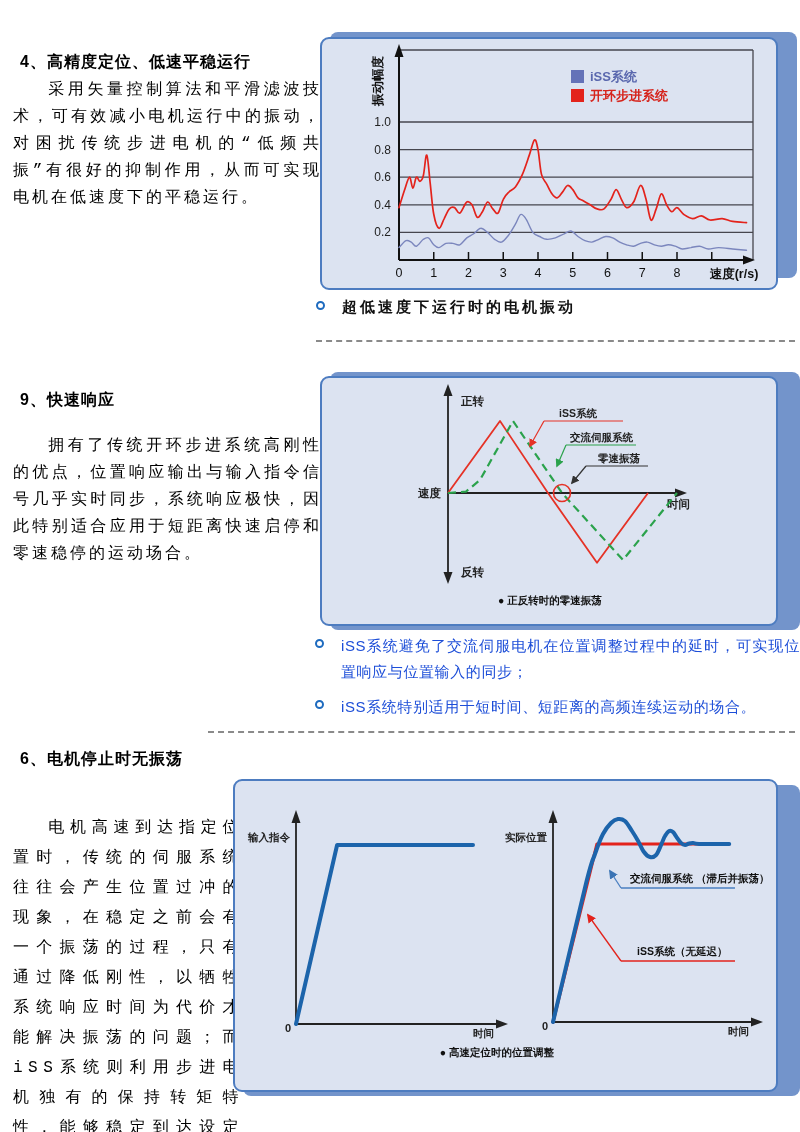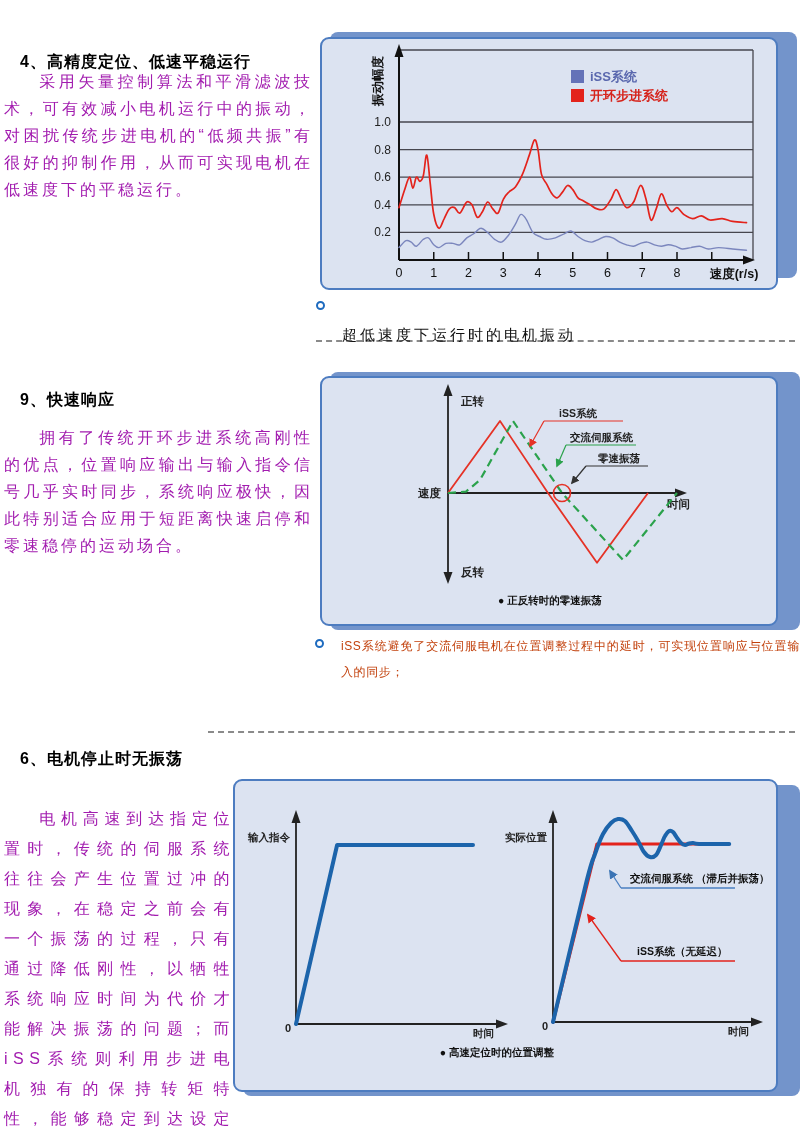--- a/index.html
+++ b/index.html
@@ -6,47 +6,47 @@
   body{
     width:800px;height:1132px;position:relative;background:#ffffff;
     font-family:"Liberation Sans","DejaVu Sans",sans-serif;color:#1a1a1a;
     overflow:hidden;
   }
   *{box-sizing:border-box;}
   .sec-title{position:absolute;margin:16px;font-size:16px;font-weight:bold;letter-spacing:1px;color:#000;white-space:nowrap;}
   .t4{left:4px;top:36px;}
   .t5{left:4px;top:374px;}
   .t6{left:4px;top:733px;text-align:center;}
-  .body-text{position:absolute;margin:0;font-size:16px;line-height:27px;letter-spacing:3px;text-align:justify;text-indent:2.2em;color:#a21caf;}
+  .body-text{position:absolute;margin:9px;font-size:16px;line-height:27px;letter-spacing:3px;text-align:justify;text-indent:2.2em;color:#000000;font-family:Liberation Mono, monospace;}
   .b4{left:4px;top:68px;width:309px;}
   .b5{left:4px;top:424px;width:309px;}
   .b6{left:4px;top:804px;width:231px;line-height:30px;letter-spacing:5.5px;}
   .strip{position:absolute;background:#7394cb;border-radius:8px;z-index:1;}
   .s1{left:330px;top:32px;width:467px;height:246px;}
   .s2{left:330px;top:372px;width:470px;height:258px;}
   .s3{left:243px;top:785px;width:557px;height:311px;}
   .panel{position:absolute;background:#dce3f1;border:2px solid #4d7cc0;border-radius:9px;z-index:2;}
   .p1{left:320px;top:37px;width:458px;height:253px;}
   .p2{left:320px;top:376px;width:458px;height:250px;}
   .p3{left:233px;top:779px;width:545px;height:313px;}
   svg.chart{position:absolute;z-index:3;}
   #chart1{left:320px;top:38px;}
   #chart2{left:320px;top:376px;}
   #chart3{left:233px;top:779px;}
   svg text{font-family:"Liberation Sans","DejaVu Sans",sans-serif;}
   .cap-row{position:absolute;display:flex;align-items:flex-start;z-index:4;}
   .c1{left:316px;top:298px;width:474px;}
   .ring{width:9px;height:9px;border:2.5px solid #1e6bbf;border-radius:50%;flex:none;background:transparent;}
   .c1 .ring{margin-top:3px;}
-  .cap-text{margin-left:17px;font-size:15px;font-weight:400;letter-spacing:3px;color:#111;margin-top:28px;}
+  .cap-text{margin-left:17px;font-size:15px;font-weight:700;letter-spacing:3px;color:#111;}
   .dash{position:absolute;border-top:2px dashed #8a8a8a;z-index:0;}
   .d1{left:316px;top:340px;width:479px;}
   .d2{left:208px;top:731px;width:587px;}
   .bullets{position:absolute;left:314px;top:633px;width:486px;z-index:4;}
-  .bullet{position:relative;padding-left:27px;margin-bottom:9px;font-size:12px;line-height:26px;letter-spacing:0.6px;color:#c2410c;text-align:justify;}
+  .bullet{position:relative;padding-left:27px;margin-bottom:9px;font-size:15px;line-height:26px;letter-spacing:0.6px;color:#1d4ed8;text-align:justify;}
   .bullet .ring{position:absolute;left:1px;top:6px;}
 </style>
 </head>
 <body>
 
 <div class="sec-wrap">
 
   <h2 class="sec-title t4">4、高精度定位、低速平稳运行</h2>
   <p class="body-text b4">采用矢量控制算法和平滑滤波技术，可有效减小电机运行中的振动，对困扰传统步进电机的“低频共振”有很好的抑制作用，从而可实现电机在低速度下的平稳运行。</p>
 
@@ -142,20 +142,24 @@
       <line x1="266" y1="90" x2="328" y2="90" stroke="#333" stroke-width="1.2"></line>
       <line x1="266" y1="90" x2="252" y2="107" stroke="#333" stroke-width="1.2" marker-end="url(#mK)"></line>
       <text x="230" y="228" text-anchor="middle" font-size="10.5" font-weight="600" fill="#111">●  正反转时的零速振荡</text>
     </svg>
 
   <div class="bullets">
     <div class="bullet">
       <span class="ring"></span>
       <span>iSS系统避免了交流伺服电机在位置调整过程中的延时，可实现位置响应与位置输入的同步；</span>
     </div>
+    <div class="bullet">
+      <span class="ring"></span>
+      <span>iSS系统特别适用于短时间、短距离的高频连续运动的场合。</span>
+    </div>
   </div>
   <div class="dash d2"></div>
 
   <h2 class="sec-title t6">6、电机停止时无振荡</h2>
   <p class="body-text b6">电机高速到达指定位置时，传统的伺服系统往往会产生位置过冲的现象，在稳定之前会有一个振荡的过程，只有通过降低刚性，以牺牲系统响应时间为代价才能解决振荡的问题；而iSS系统则利用步进电机独有的保持转矩特性，能够稳定到达设定位置而避免振荡。</p>
 
   <div class="strip s3"></div>
   <div class="panel p3"></div>
   <svg id="chart3" class="chart" width="545" height="313" viewBox="0 0 545 313">
       <defs>

